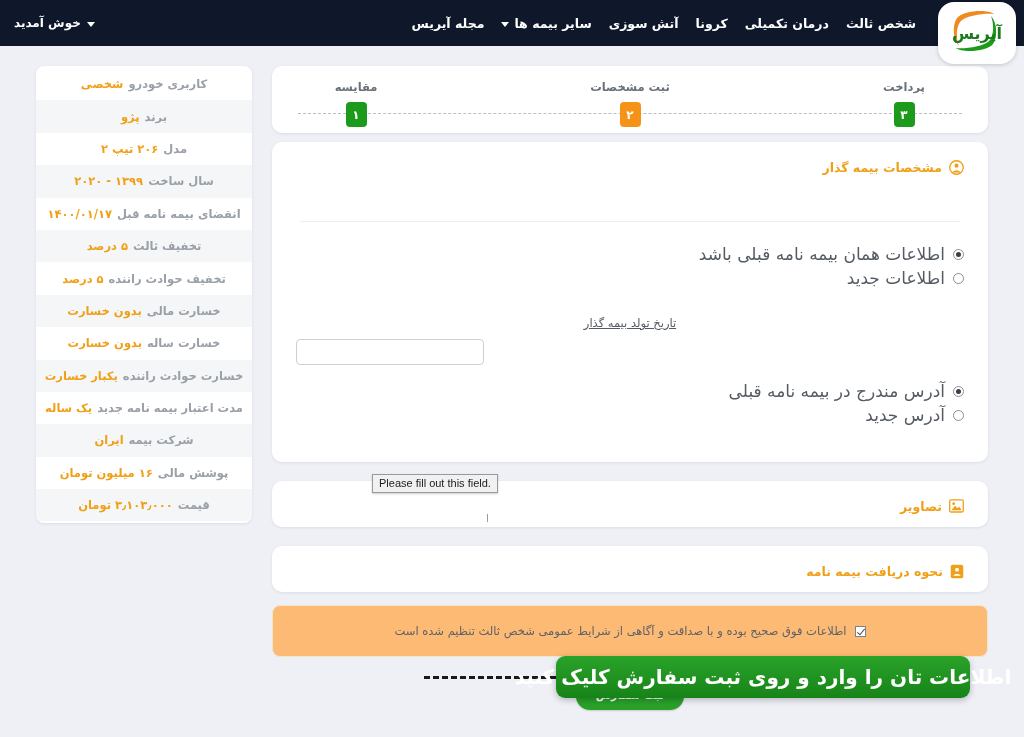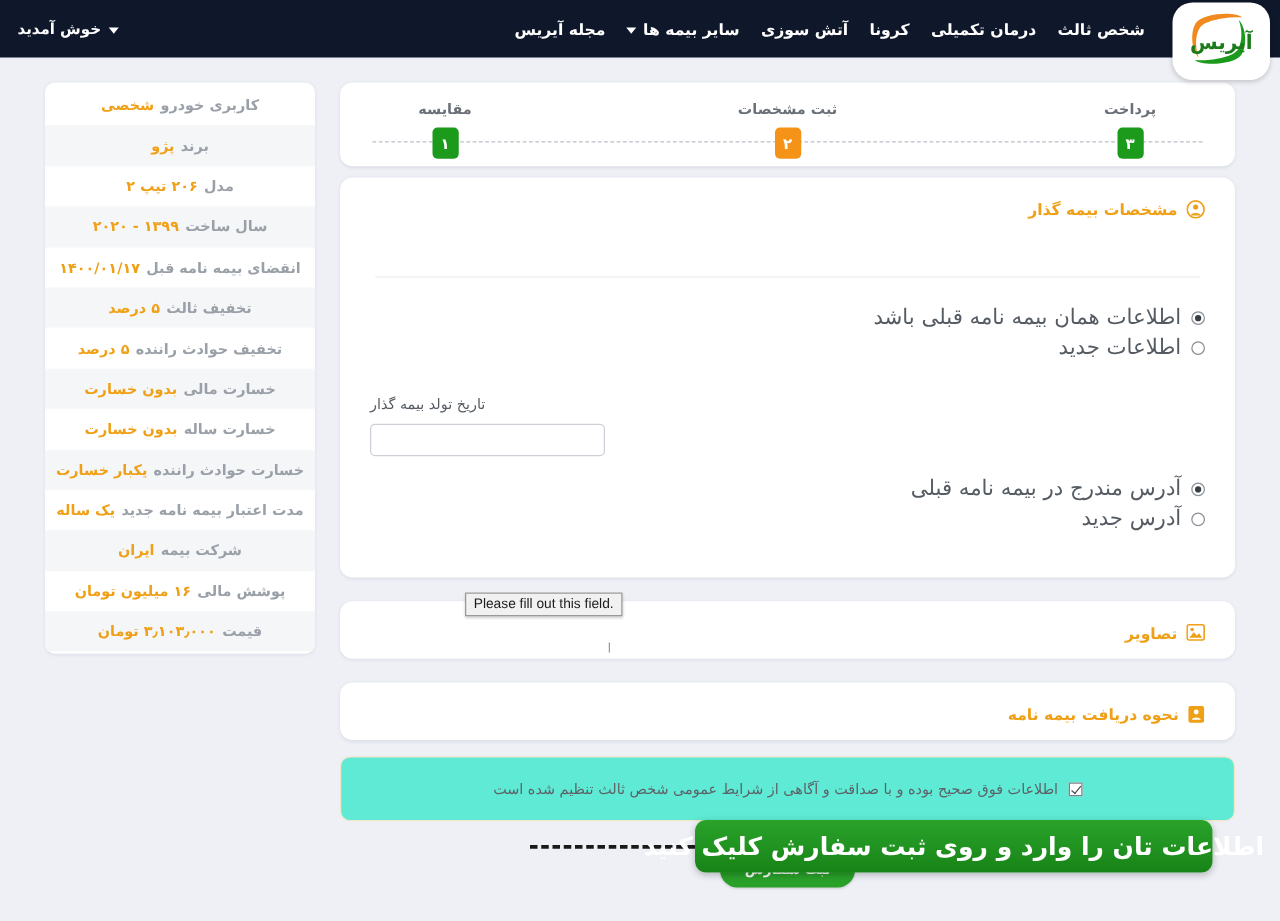--- a/index.html
+++ b/index.html
@@ -251,21 +251,22 @@
     width: 5px; height: 5px;
     border-radius: 50%;
     background: #3a3f45;
   }
 
   .field-block { margin-top: 26px; }
   .field-label {
     font-size: 11.5px;
     color: #555b63;
     margin-bottom: 9px;
-    text-align: left;
+    text-align: center;
+    text-decoration: underline;
   }
   .date-input {
     width: 188px;
     height: 26px;
     border: 1px solid #ccd0d6;
     border-radius: 4px;
     background: #fff;
     display: block;
     margin-right: auto;
     margin-left: 0;
@@ -298,21 +299,21 @@
   .collapse-card {
     height: 46px;
     display: flex;
     align-items: center;
     padding: 0 24px;
     margin-top: 10px;
   }
 
   
   .agree-card {
-    background: #5eead4;
+    background: #fdba74;
     border: 1px solid #f0e6c8;
     border-radius: 8px;
     height: 52px;
     display: flex;
     align-items: center;
     justify-content: center;
     gap: 8px;
     margin-top: 4px;
     direction: rtl;
     text-align: center;

